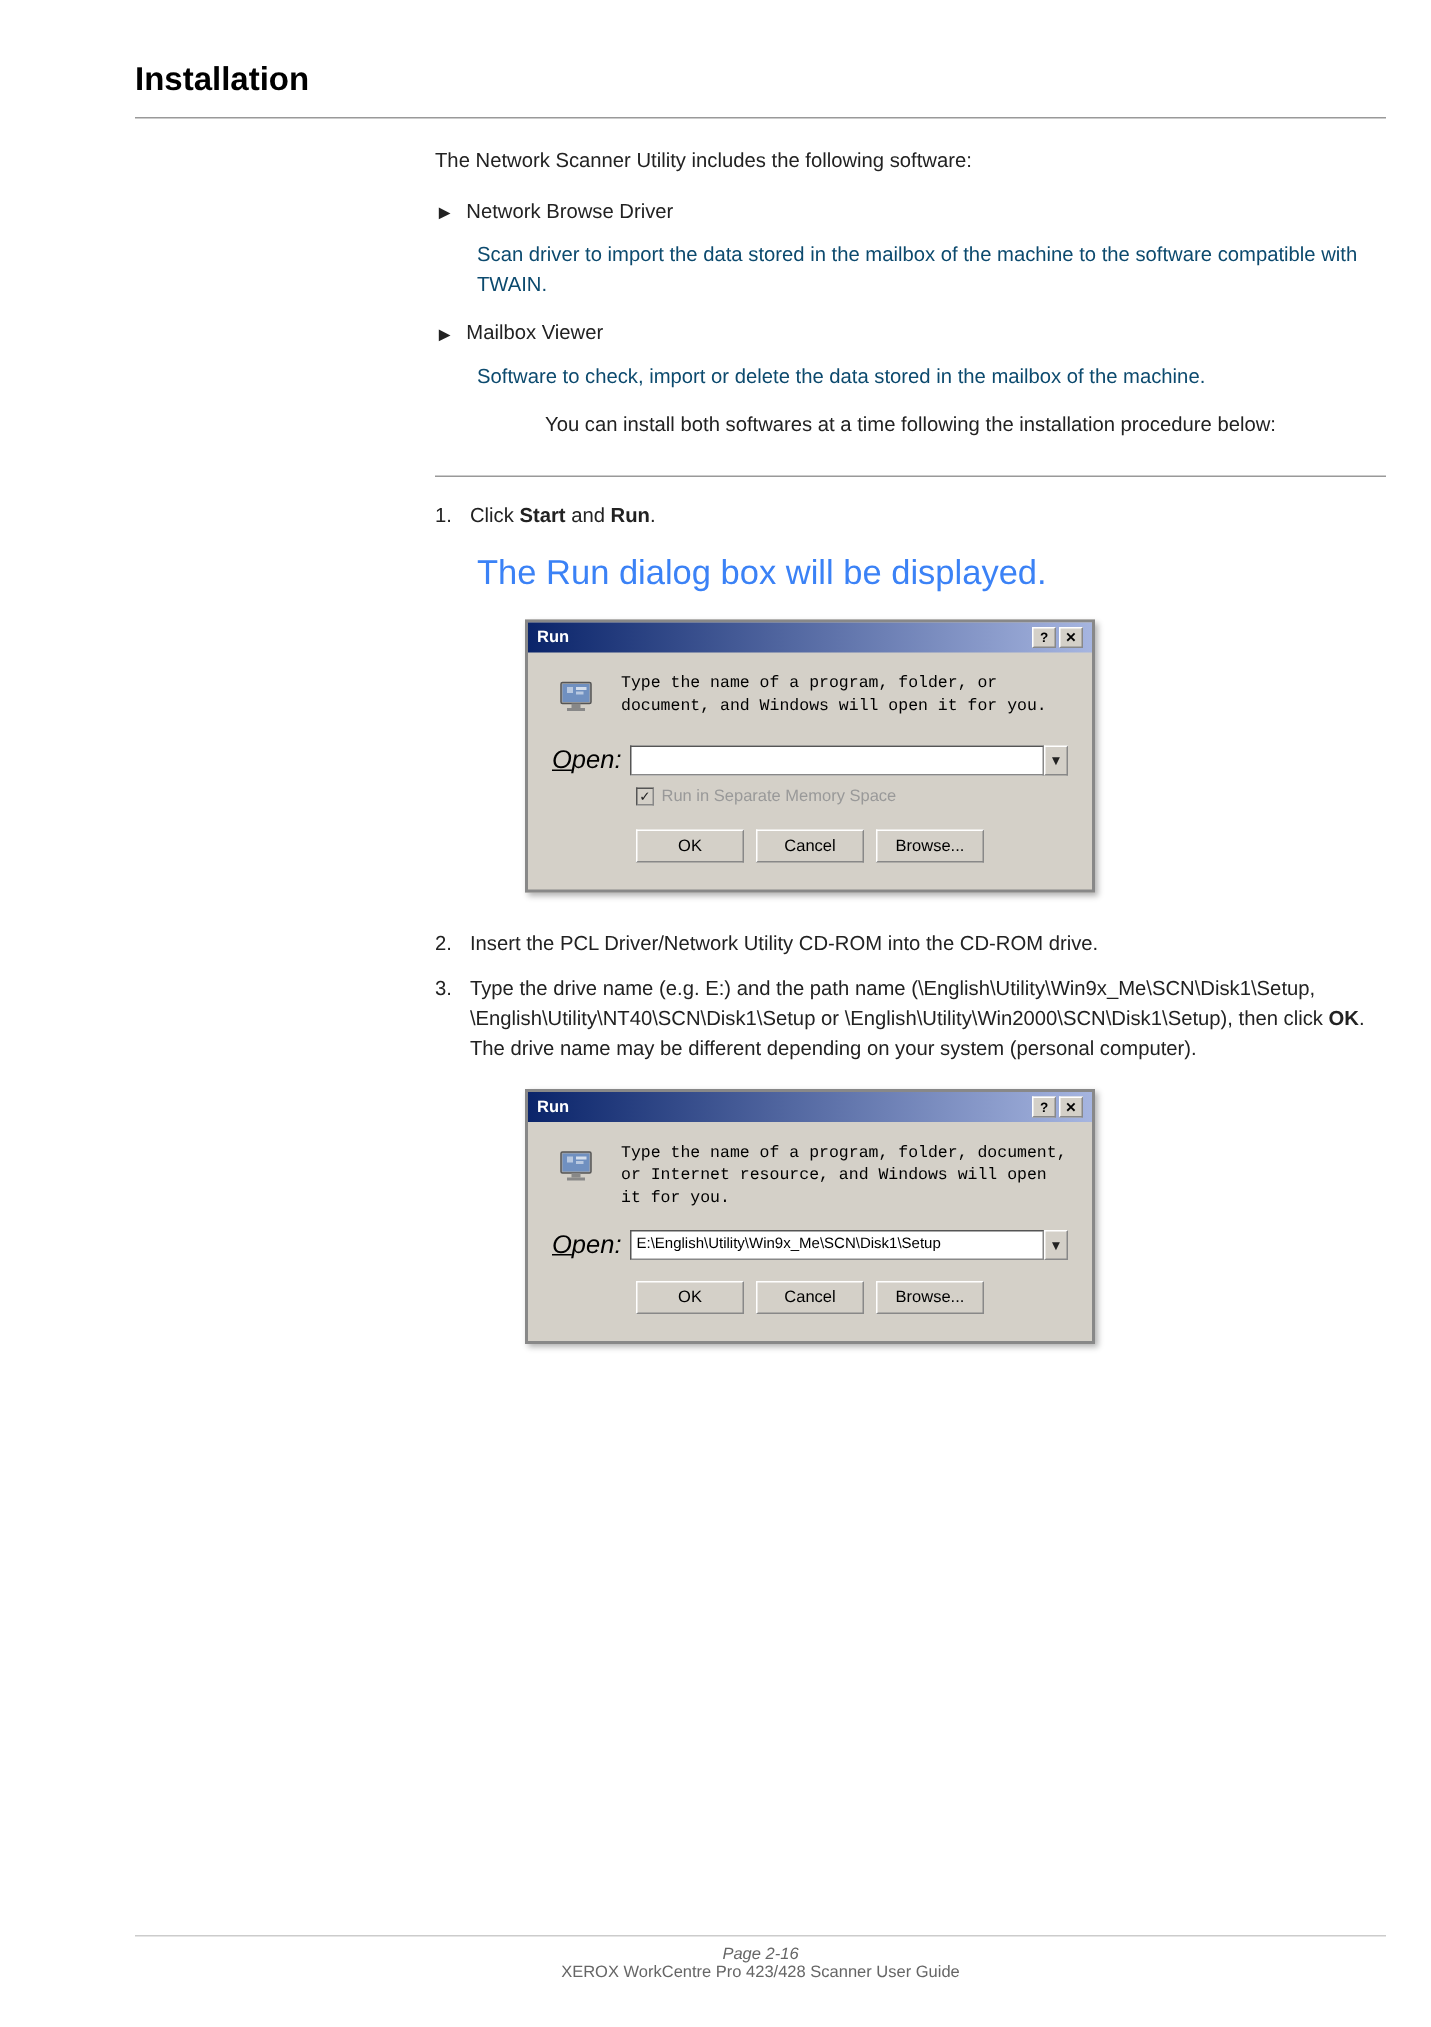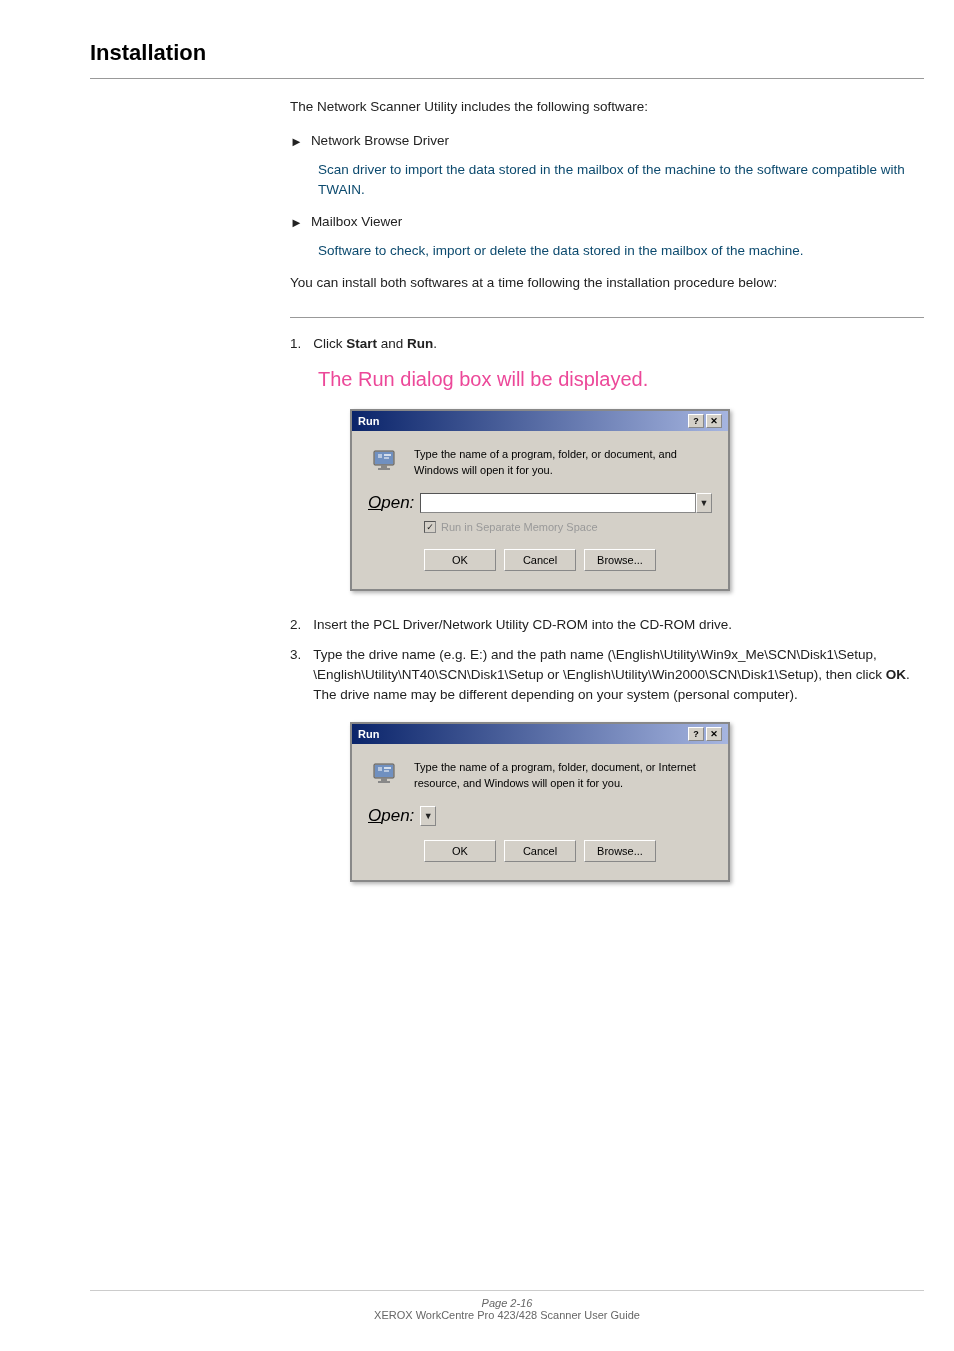--- a/index.html
+++ b/index.html
@@ -83,20 +83,21 @@
       margin-left: 28px;
       margin-bottom: 12px;
     }
 
     .install-note {
       font-size: 13.5px;
       color: #222;
       line-height: 1.5;
       margin-top: 8px;
       margin-bottom: 24px;
+      text-align: center;
     }
 
     
     .section-title {
       font-size: 17px;
       font-weight: bold;
       color: #000;
       margin-bottom: 4px;
     }
 
@@ -124,22 +125,22 @@
     .step-text {
       font-size: 13.5px;
       line-height: 1.5;
     }
 
     .step-text b {
       font-weight: bold;
     }
 
     .step-subtitle {
-      font-size: 20px;
-      color: #ec4899;
+      font-size: 23px;
+      color: #3b82f6;
       margin-left: 28px;
       margin-bottom: 16px;
       margin-top: 4px;
       line-height: 1.4;
     }
 
     
     .dialog-container {
       margin-left: 60px;
       margin-bottom: 24px;
@@ -189,22 +190,23 @@
       cursor: pointer;
       color: #000;
     }
 
     .win-dialog-body {
       padding: 14px 16px 10px 16px;
     }
 
     .win-dialog-row {
       display: flex;
-      align-items: center;
+      align-items: flex-start;
       margin-bottom: 12px;
+      font-family: Liberation Mono, monospace;
     }
 
     .win-dialog-icon {
       width: 36px;
       height: 36px;
       margin-right: 10px;
       flex-shrink: 0;
       background: #d4d0c8;
       display: flex;
       align-items: center;
@@ -463,20 +465,21 @@
                 <rect x="14" y="10" width="5" height="2" fill="#fff" opacity="0.5"></rect>
               </svg>
             </div>
             <p class="win-dialog-text">Type the name of a program, folder, document, or Internet resource, and Windows will open it for you.</p>
           </div>
 
           <div class="win-dialog-field-row">
             <span class="win-dialog-label">
               <span class="underline-label">O</span>pen:
             </span>
+            <input class="win-dialog-input" type="text" value="E:\English\Utility\Win9x_Me\SCN\Disk1\Setup" style="font-size: 10px;">
             <div class="win-dialog-dropdown">▼</div>
           </div>
 
           <div class="win-dialog-buttons">
             <button class="win-button">OK</button>
             <button class="win-button">Cancel</button>
             <button class="win-button">Browse...</button>
           </div>
         </div>
       </div>

